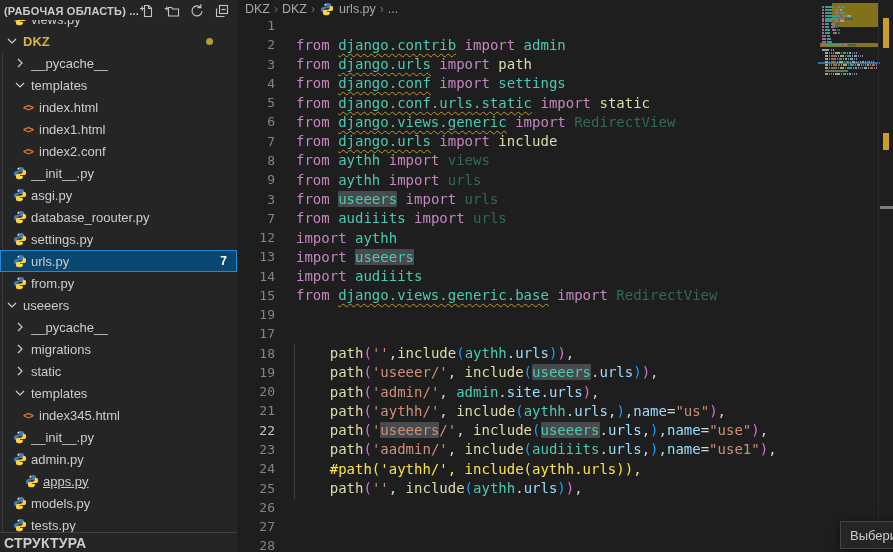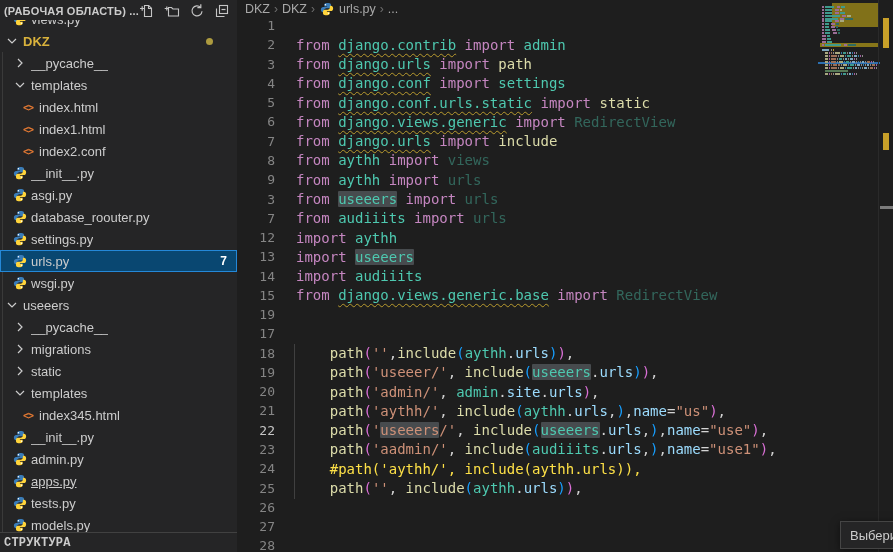--- a/index.html
+++ b/index.html
@@ -19,21 +19,21 @@
             font-size:13px;white-space:nowrap;cursor:pointer;}
   .tree-row.selected{background:#094771;outline:1px solid #2488d8;outline-offset:-1px;}
   .tree-row .slot{width:16px;height:16px;display:inline-flex;align-items:center;justify-content:center;flex:none;margin-right:3px;}
   .tree-row .lbl{overflow:hidden;text-overflow:ellipsis;}
   .tree-row .lbl.gold{color:#d9b23c;font-weight:bold;}
   .tree-row .dot{position:absolute;right:24px;top:8px;width:7px;height:7px;border-radius:50%;background:#ad9b3f;}
   .tree-row .badge{position:absolute;right:10px;color:#ffffff;font-size:12px;font-weight:bold;}
   .html-glyph{color:#e37933;font-family:"DejaVu Sans Mono",monospace;font-size:10px;font-weight:bold;letter-spacing:-1px;}
   .sb-footer{position:absolute;left:0;bottom:0;right:0;height:19px;background:#252526;border-top:1px solid #414141;
              display:flex;align-items:center;padding-left:4px;z-index:9;}
-  .sb-footer span{font-size:12px;font-weight:bold;color:#cccccc;letter-spacing:.2px;font-family:Liberation Mono, monospace;}
+  .sb-footer span{font-size:14px;font-weight:bold;color:#cccccc;letter-spacing:.2px;}
 
   
   .editor{position:absolute;left:237px;top:0;width:656px;height:552px;background:#1e1e1e;}
   .breadcrumb{position:absolute;left:0;top:0;right:0;height:17px;display:flex;align-items:center;
               padding-left:8px;font-size:12.5px;color:#a9a9a9;gap:3px;z-index:3;}
   .breadcrumb .sep{color:#6e6e6e;font-size:12px;padding:0 1px;}
   .breadcrumb .bc-item{cursor:pointer;}
   .code-area{position:absolute;left:0;top:16px;right:73px;font-family:"DejaVu Sans Mono",monospace;
              font-size:14px;z-index:1;}
   .code-line{height:19.28px;display:flex;align-items:center;white-space:pre;}
@@ -189,21 +189,21 @@
         </div>
         <div class="tree-row" style="padding-left: 12px;">
           <span class="slot">
             <svg width="14" height="14" viewBox="0 0 16 16">
               <path fill="#3a7cb8" d="M7.9 1C6.1 1 4.9 1.8 4.9 3.2V5h3.2v.6H3.6C2.2 5.6 1 6.8 1 8.6s1 3 2.5 3h1.2V9.8c0-1.4 1.2-2.6 2.7-2.6h3c1.2 0 2.2-1 2.2-2.2V3.2C12.6 1.9 11.3 1 9.9 1z"></path>
               <circle cx="6.2" cy="3.1" r=".85" fill="#fff"></circle>
               <path fill="#ffd43b" d="M8.1 15c1.8 0 3-.8 3-2.2V11H7.9v-.6h4.5c1.4 0 2.6-1.2 2.6-3s-1-3-2.5-3h-1.2v1.8c0 1.4-1.2 2.6-2.7 2.6h-3c-1.2 0-2.2 1-2.2 2.2v1.8C3.4 14.1 4.7 15 6.1 15z"></path>
               <circle cx="9.8" cy="12.9" r=".85" fill="#fff"></circle>
             </svg>
           </span>
-          <span class="lbl">wsgi.py</span>
+          <span class="lbl">from.py</span>
         </div>
         <div class="tree-row" style="padding-left: 4px;">
           <span class="slot">
             <svg width="16" height="16" viewBox="0 0 16 16">
               <path d="M4 6l4 4 4-4" fill="none" stroke="#cccccc" stroke-width="1.2"></path>
             </svg>
           </span>
           <span class="lbl">useeers</span>
         </div>
         <div class="tree-row" style="padding-left: 12px;">
@@ -259,52 +259,52 @@
           <span class="slot">
             <svg width="14" height="14" viewBox="0 0 16 16">
               <path fill="#3a7cb8" d="M7.9 1C6.1 1 4.9 1.8 4.9 3.2V5h3.2v.6H3.6C2.2 5.6 1 6.8 1 8.6s1 3 2.5 3h1.2V9.8c0-1.4 1.2-2.6 2.7-2.6h3c1.2 0 2.2-1 2.2-2.2V3.2C12.6 1.9 11.3 1 9.9 1z"></path>
               <circle cx="6.2" cy="3.1" r=".85" fill="#fff"></circle>
               <path fill="#ffd43b" d="M8.1 15c1.8 0 3-.8 3-2.2V11H7.9v-.6h4.5c1.4 0 2.6-1.2 2.6-3s-1-3-2.5-3h-1.2v1.8c0 1.4-1.2 2.6-2.7 2.6h-3c-1.2 0-2.2 1-2.2 2.2v1.8C3.4 14.1 4.7 15 6.1 15z"></path>
               <circle cx="9.8" cy="12.9" r=".85" fill="#fff"></circle>
             </svg>
           </span>
           <span class="lbl">admin.py</span>
         </div>
-        <div class="tree-row" style="padding-left: 12px; text-decoration: underline;">
+        <div class="tree-row" style="padding-left: 24px; text-decoration: underline;">
           <span class="slot">
             <svg width="14" height="14" viewBox="0 0 16 16">
               <path fill="#3a7cb8" d="M7.9 1C6.1 1 4.9 1.8 4.9 3.2V5h3.2v.6H3.6C2.2 5.6 1 6.8 1 8.6s1 3 2.5 3h1.2V9.8c0-1.4 1.2-2.6 2.7-2.6h3c1.2 0 2.2-1 2.2-2.2V3.2C12.6 1.9 11.3 1 9.9 1z"></path>
               <circle cx="6.2" cy="3.1" r=".85" fill="#fff"></circle>
               <path fill="#ffd43b" d="M8.1 15c1.8 0 3-.8 3-2.2V11H7.9v-.6h4.5c1.4 0 2.6-1.2 2.6-3s-1-3-2.5-3h-1.2v1.8c0 1.4-1.2 2.6-2.7 2.6h-3c-1.2 0-2.2 1-2.2 2.2v1.8C3.4 14.1 4.7 15 6.1 15z"></path>
               <circle cx="9.8" cy="12.9" r=".85" fill="#fff"></circle>
             </svg>
           </span>
           <span class="lbl">apps.py</span>
         </div>
         <div class="tree-row" style="padding-left: 12px;">
           <span class="slot">
             <svg width="14" height="14" viewBox="0 0 16 16">
               <path fill="#3a7cb8" d="M7.9 1C6.1 1 4.9 1.8 4.9 3.2V5h3.2v.6H3.6C2.2 5.6 1 6.8 1 8.6s1 3 2.5 3h1.2V9.8c0-1.4 1.2-2.6 2.7-2.6h3c1.2 0 2.2-1 2.2-2.2V3.2C12.6 1.9 11.3 1 9.9 1z"></path>
               <circle cx="6.2" cy="3.1" r=".85" fill="#fff"></circle>
               <path fill="#ffd43b" d="M8.1 15c1.8 0 3-.8 3-2.2V11H7.9v-.6h4.5c1.4 0 2.6-1.2 2.6-3s-1-3-2.5-3h-1.2v1.8c0 1.4-1.2 2.6-2.7 2.6h-3c-1.2 0-2.2 1-2.2 2.2v1.8C3.4 14.1 4.7 15 6.1 15z"></path>
               <circle cx="9.8" cy="12.9" r=".85" fill="#fff"></circle>
             </svg>
           </span>
+          <span class="lbl">models.py</span>
+        </div>
+        <div class="tree-row" style="padding-left: 12px;">
+          <span class="slot">
+            <svg width="14" height="14" viewBox="0 0 16 16">
+              <path fill="#3a7cb8" d="M7.9 1C6.1 1 4.9 1.8 4.9 3.2V5h3.2v.6H3.6C2.2 5.6 1 6.8 1 8.6s1 3 2.5 3h1.2V9.8c0-1.4 1.2-2.6 2.7-2.6h3c1.2 0 2.2-1 2.2-2.2V3.2C12.6 1.9 11.3 1 9.9 1z"></path>
+              <circle cx="6.2" cy="3.1" r=".85" fill="#fff"></circle>
+              <path fill="#ffd43b" d="M8.1 15c1.8 0 3-.8 3-2.2V11H7.9v-.6h4.5c1.4 0 2.6-1.2 2.6-3s-1-3-2.5-3h-1.2v1.8c0 1.4-1.2 2.6-2.7 2.6h-3c-1.2 0-2.2 1-2.2 2.2v1.8C3.4 14.1 4.7 15 6.1 15z"></path>
+              <circle cx="9.8" cy="12.9" r=".85" fill="#fff"></circle>
+            </svg>
+          </span>
           <span class="lbl">tests.py</span>
-        </div>
-        <div class="tree-row" style="padding-left: 12px;">
-          <span class="slot">
-            <svg width="14" height="14" viewBox="0 0 16 16">
-              <path fill="#3a7cb8" d="M7.9 1C6.1 1 4.9 1.8 4.9 3.2V5h3.2v.6H3.6C2.2 5.6 1 6.8 1 8.6s1 3 2.5 3h1.2V9.8c0-1.4 1.2-2.6 2.7-2.6h3c1.2 0 2.2-1 2.2-2.2V3.2C12.6 1.9 11.3 1 9.9 1z"></path>
-              <circle cx="6.2" cy="3.1" r=".85" fill="#fff"></circle>
-              <path fill="#ffd43b" d="M8.1 15c1.8 0 3-.8 3-2.2V11H7.9v-.6h4.5c1.4 0 2.6-1.2 2.6-3s-1-3-2.5-3h-1.2v1.8c0 1.4-1.2 2.6-2.7 2.6h-3c-1.2 0-2.2 1-2.2 2.2v1.8C3.4 14.1 4.7 15 6.1 15z"></path>
-              <circle cx="9.8" cy="12.9" r=".85" fill="#fff"></circle>
-            </svg>
-          </span>
-          <span class="lbl">models.py</span>
         </div>
       </div>
 
     <div class="sb-header">
       <span class="sb-title">(РАБОЧАЯ ОБЛАСТЬ) ...</span>
       <span class="sb-icons">
         <span class="icnbtn">
           <svg width="16" height="16" viewBox="0 0 16 16">
               <path d="M5.5 2.5h4.2l2.8 2.8v8.2h-7z" fill="none" stroke="#c5c5c5" stroke-width="1.1"></path>
               <path d="M9.5 2.5v3h3" fill="none" stroke="#c5c5c5" stroke-width="1.1"></path>

